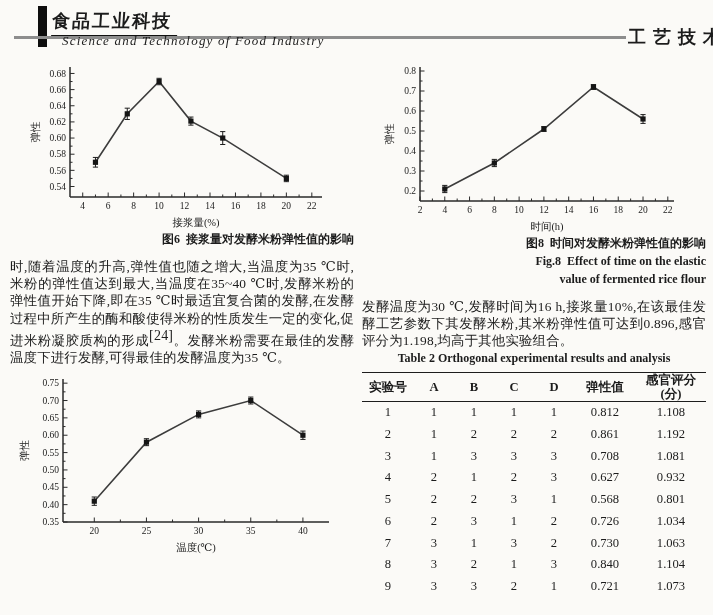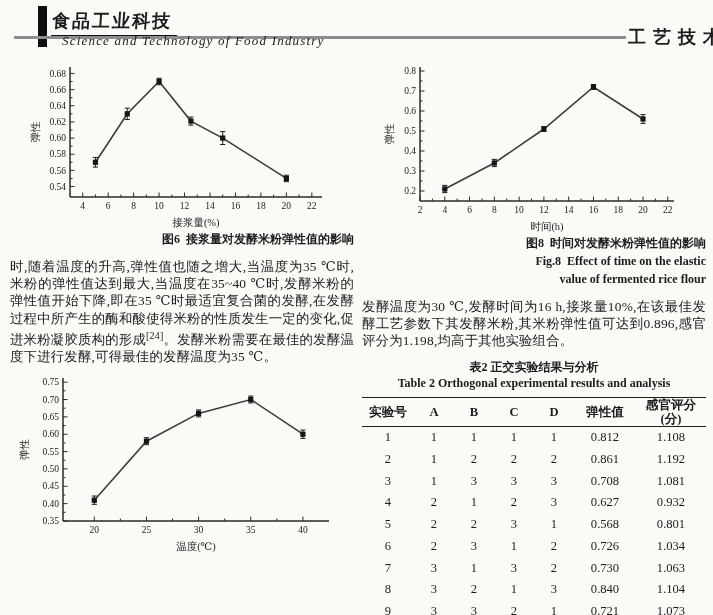--- a/index.html
+++ b/index.html
@@ -18,21 +18,21 @@
   .header-rule{position:absolute;left:14px;top:36px;width:612px;height:2.5px;background:#8d8d8d}
   .journal-en{position:absolute;left:62px;top:33px;font-style:italic;font-size:13px;letter-spacing:1.2px;white-space:nowrap}
   .section-title{position:absolute;left:628px;top:25px;font-weight:bold;font-size:18px;letter-spacing:7px;white-space:nowrap}
   
   .col{position:absolute;top:57px}
   .col-left{left:10px;width:344px}
   .col-right{left:362px;width:344px}
   .fig{display:block;margin:0 auto}
   .cap{text-align:right;font-weight:bold;font-size:12px;line-height:16px;margin-top:2px;white-space:pre-wrap}
   .para{text-align:justify;font-size:13.4px;line-height:17.2px;margin-top:11px;letter-spacing:.2px}
-  .para sup{font-size:10px}
+  .para sup{font-size:14px}
   svg text{font-family:"Liberation Serif","DejaVu Serif",serif;fill:#1b1b1b}
   
   .tbl-title{text-align:center;font-weight:bold;font-size:12px;line-height:16px;margin-top:9px}
   .tbl-title.en{margin-top:0}
   table.otable{width:100%;border-collapse:collapse;margin-top:6px;font-size:12.6px}
   .otable th{
     font-weight:bold;text-align:center;vertical-align:middle;
     border-top:1.7px solid #1d1d1d;border-bottom:1.1px solid #1d1d1d;
     padding:0 0;white-space:pre-line;line-height:14px;
   }
@@ -283,21 +283,20 @@
       <rect x="258.4243902439024" y="59.399999999999984" width="5.2" height="5.2" fill="#151515"></rect>
       <text x="165" y="173" text-anchor="middle" font-size="10.5">时间(h)</text>
       <text x="11" y="77" text-anchor="middle" font-size="10.5" transform="rotate(-90 11 77)">弹性</text>
     </svg>
   <div class="cap">图8  时间对发酵米粉弹性值的影响</div>
   <div class="cap">Fig.8  Effect of time on the elastic</div>
   <div class="cap">value of fermented rice flour</div>
 
   <div class="para">发酵温度为30 ℃,发酵时间为16 h,接浆量10%,在该最佳发酵工艺参数下其发酵米粉,其米粉弹性值可达到0.896,感官评分为1.198,均高于其他实验组合。</div>
 
-  <div class="tbl-title">表2  正交实验结果与分析</div>
   <div class="tbl-title en">Table 2  Orthogonal experimental results and analysis</div>
 
   <table class="otable">
     <colgroup>
       <col style="width:52px">
         <col style="width:40px">
         <col style="width:40px">
       <col style="width:40px">
         <col style="width:40px">
         <col style="width:62px">

